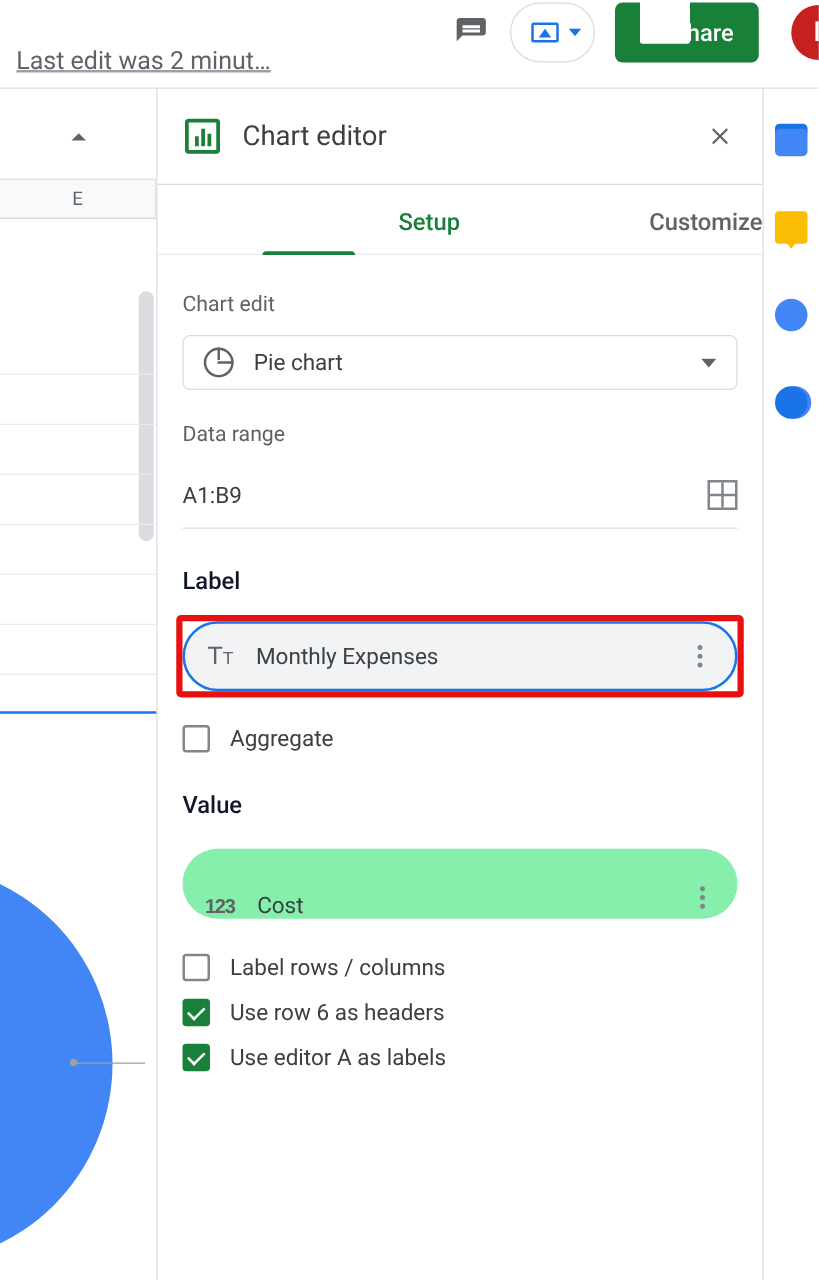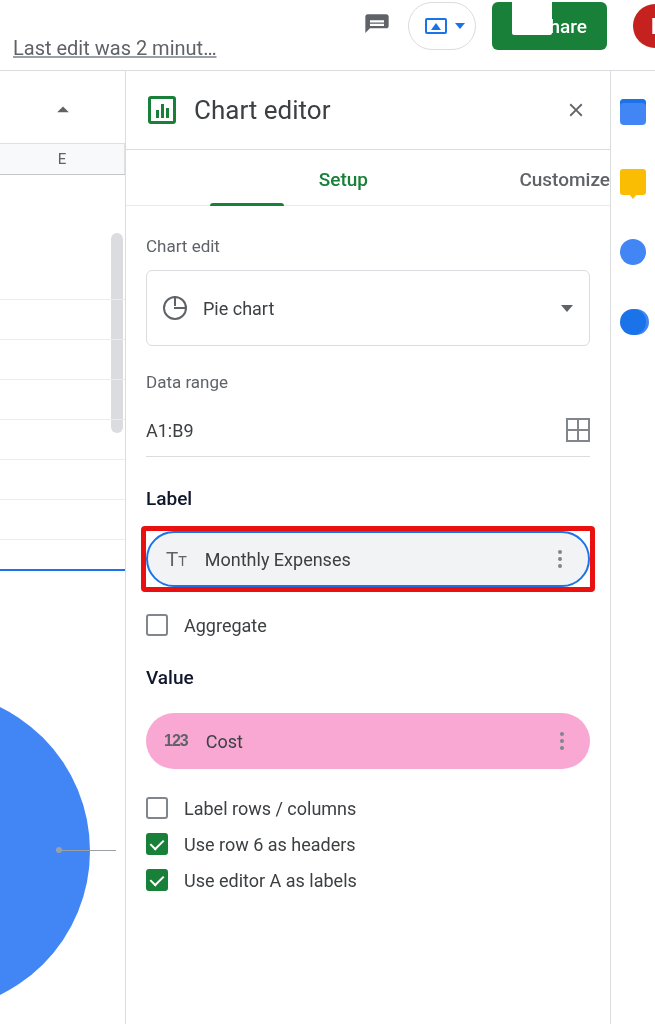--- a/index.html
+++ b/index.html
@@ -33,45 +33,45 @@
     .blue-line{ position:absolute; left:0; right:0; top:498px; height:2px; background:#1a73e8;}
     .pie-slice{ position:absolute; width:320px;height:320px; border-radius:50%; background:#4285f4; left:-230px; top:620px; }
     .pie-center{ position:absolute; width:6px;height:6px;border-radius:50%;background:#9aa0a6; left:56px; top:776px;}
     .pie-radius{ position:absolute; width:60px;height:1px;background:#9aa0a6; left:56px; top:779px;}
 
     
     .panel { flex:1; padding: 0; position:relative; border-right:1px solid #dadce0; }
     .panel-header{ display:flex; align-items:center; padding: 24px 22px 24px 22px; gap:18px;}
     .panel-header .logo{ width:28px;height:28px;border:3px solid #188038;border-radius:3px; display:flex;align-items:flex-end;justify-content:center;gap:2px;padding-bottom:3px;}
     .panel-header .logo span{width:3px;background:#188038;}
-    .panel-header h1{ font-size:26px; color:#3c4043; font-weight:400; flex:1; }
+    .panel-header h1{ font-size:22px; color:#3c4043; font-weight:400; flex:1; }
     .close-x{ width:24px;height:24px; color:#5f6368; cursor:pointer; display:flex;align-items:center;justify-content:center; font-size:24px;}
     .tabs{ display:flex; border-bottom:1px solid #e8eaed; }
     .tab{ flex:1; text-align:right; padding:18px 0 14px; font-size:19px; color:#5f6368; cursor:pointer; position:relative; font-weight:500;}
     .tab.active{ color:#188038; }
     .tab.active::after{ content:""; position:absolute; bottom:-1px; left:50%; transform:translateX(-50%); width:74px; height:3px; background:#188038; border-radius:3px 3px 0 0;}
     .body{ padding: 22px 20px; overflow:auto; height: 820px;}
     .sect-label{ font-size:17px; color:#5f6368; margin: 8px 0 14px; }
     .sect-heading{ font-size:19px; color:#0f172a; font-weight:500; margin: 30px 0 16px;}
-    .select{ border:1px solid #dadce0; border-radius:6px; height:76px; display:flex; align-items:center; padding: 0 16px; gap:16px; cursor:pointer; font-size:18px; color:#3c4043;}
+    .select{ border:1px solid #dadce0; border-radius:6px; height:44px; display:flex; align-items:center; padding: 0 16px; gap:16px; cursor:pointer; font-size:18px; color:#3c4043;}
     .select .caret{ margin-left:auto; width:0;height:0;border-left:6px solid transparent;border-right:6px solid transparent;border-top:7px solid #5f6368;}
     .pie-icon{ width:24px;height:24px;border:2px solid #5f6368;border-radius:50%;position:relative;}
     .pie-icon::before{content:"";position:absolute;width:2px;height:10px;background:#5f6368;left:9px;top:-2px;}
     .pie-icon::after{content:"";position:absolute;width:12px;height:2px;background:#5f6368;left:9px;top:9px;}
     .range-row{ display:flex; align-items:center; border-bottom:1px solid #dadce0; padding: 12px 0 14px; margin-bottom:4px;}
     .range-val{ font-size:18px; color:#3c4043; flex:1;}
     .grid4{ width:24px;height:24px; position:relative; border:2px solid #80868b;}
     .grid4::before{content:"";position:absolute;left:50%;top:0;bottom:0;width:2px;background:#80868b;transform:translateX(-50%);}
     .grid4::after{content:"";position:absolute;top:50%;left:0;right:0;height:2px;background:#80868b;transform:translateY(-50%);}
     .pill{ height:56px; border-radius:28px; display:flex; align-items:center; padding: 0 18px; gap:18px; font-size:18px; color:#3c4043; position:relative;}
     .pill .more{ margin-left:auto; display:flex; flex-direction:column; gap:3px; cursor:pointer; padding:8px;}
     .pill .more span{width:4px;height:4px;border-radius:50%;background:#80868b;}
     .label-pill{ background:#f1f3f4; border:2px solid #1a73e8; }
     .highlight-box{ border:5px solid #e8110f; border-radius:4px; padding:0; margin:0 -5px;}
-    .value-pill{ background:#f9a8d4; margin-top:24px;}
+    .value-pill{ background:#86efac; margin-top:24px;align-items:flex-end;}
     .tt-icon{ font-family: Liberation Sans, sans-serif; font-size:20px; color:#5f6368; font-weight:500;}
     .num-icon{ font-family: Arial; font-size:16px; font-weight:700; color:#5f6368; letter-spacing:-1px;}
     .check-row{ display:flex; align-items:center; gap:16px; margin:14px 0; font-size:18px; color:#3c4043; cursor:pointer;}
     .checkbox{ width:22px;height:22px; border:2px solid #80868b; border-radius:3px; flex-shrink:0; display:flex;align-items:center;justify-content:center;}
     .checkbox.checked{ background:#188038; border-color:#188038;}
     .checkbox.checked::after{content:"";width:6px;height:11px;border:solid #fff;border-width:0 2.5px 2.5px 0;transform:rotate(45deg) translate(-1px,-1px);}
 
     
     .right-rail{ width:44px; flex-shrink:0; display:flex; flex-direction:column; align-items:center; padding-top:28px; gap:44px; overflow:hidden;}
     .rail-icon{ width:26px;height:26px; border-radius:4px; cursor:pointer;}

